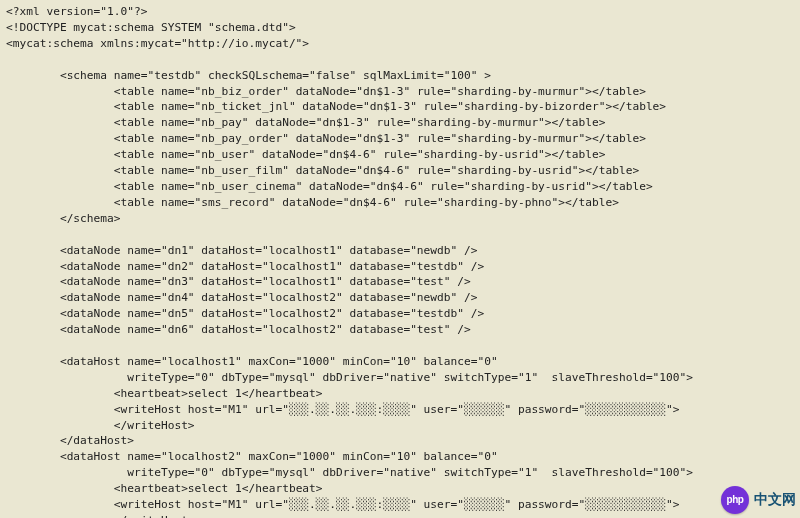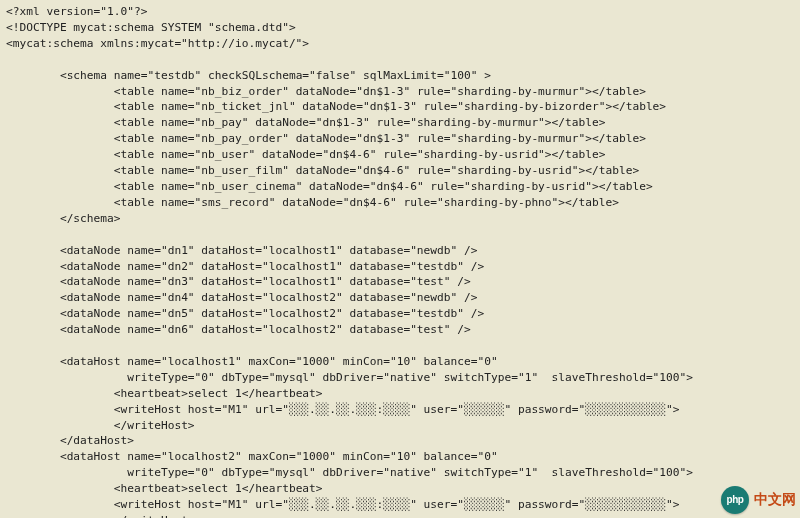--- a/index.html
+++ b/index.html
@@ -24,36 +24,36 @@
       bottom: 4px;
       display: flex;
       align-items: center;
       gap: 5px;
       opacity: 0.95;
     }
     .wm-badge {
       width: 28px;
       height: 28px;
       border-radius: 50%;
-      background: #0f766e;
+      background: #6d28d9;
       box-shadow: 0 1px 2px rgba(0,0,0,.25);
       display: flex;
       align-items: center;
       justify-content: center;
       color: #fff;
       font-family: sans-serif;
       font-weight: 700;
       font-size: 10px;
       letter-spacing: -0.5px;
     }
     .wm-text {
       font-family: "Microsoft YaHei", sans-serif;
       font-size: 14px;
       font-weight: 700;
-      color: #c2410c;
+      color: #0c4a6e;
       white-space: nowrap;
     }
   </style>
 </head>
 <body>
 
 <pre class="code"><span>&lt;?xml version="1.0"?&gt;</span>
 <span>&lt;!DOCTYPE mycat:schema SYSTEM "schema.dtd"&gt;</span>
 <span>&lt;mycat:schema xmlns:mycat="http://io.mycat/"&gt;</span>
 

